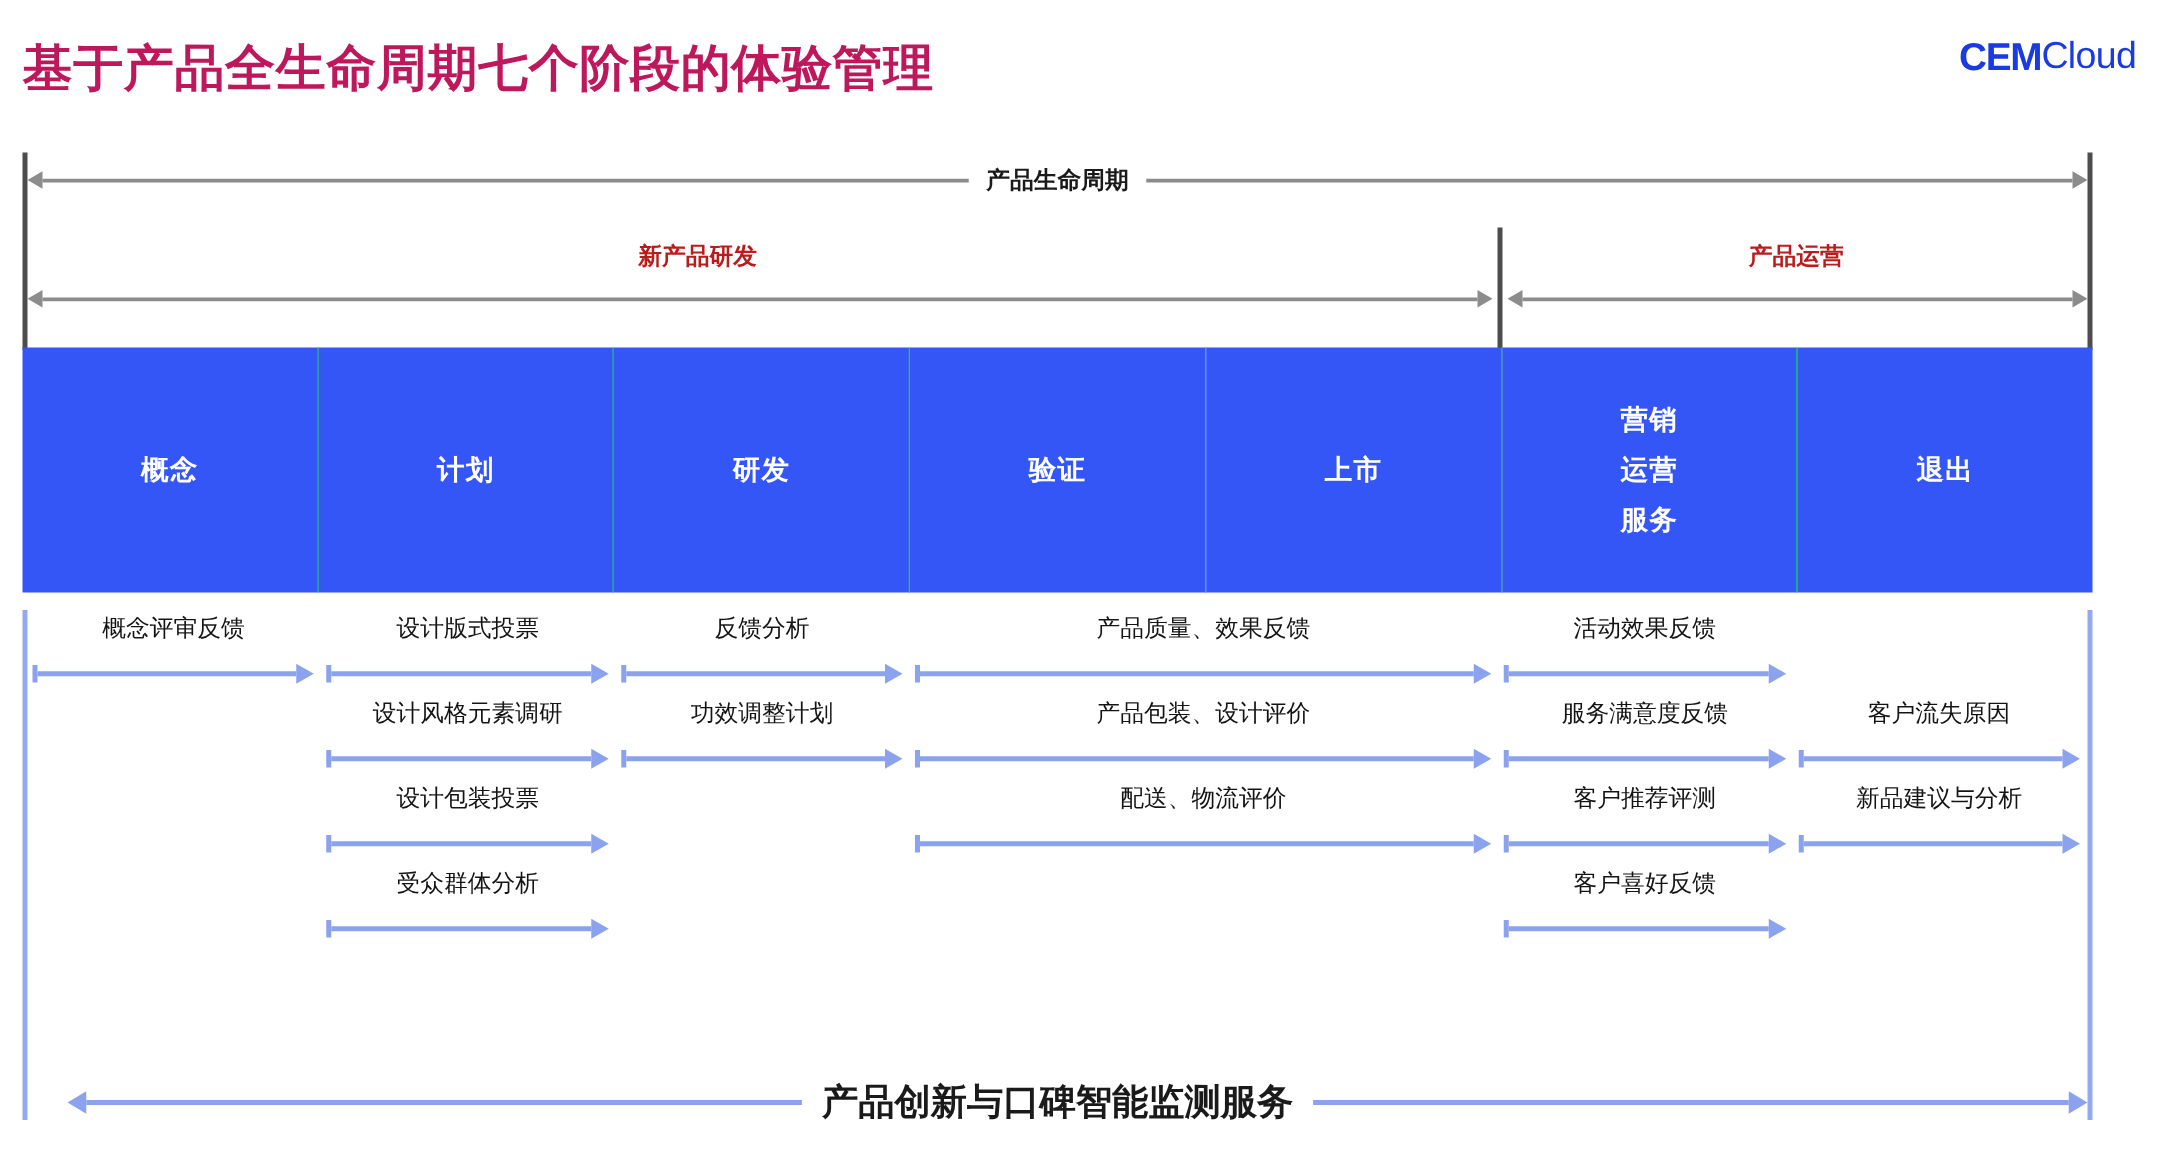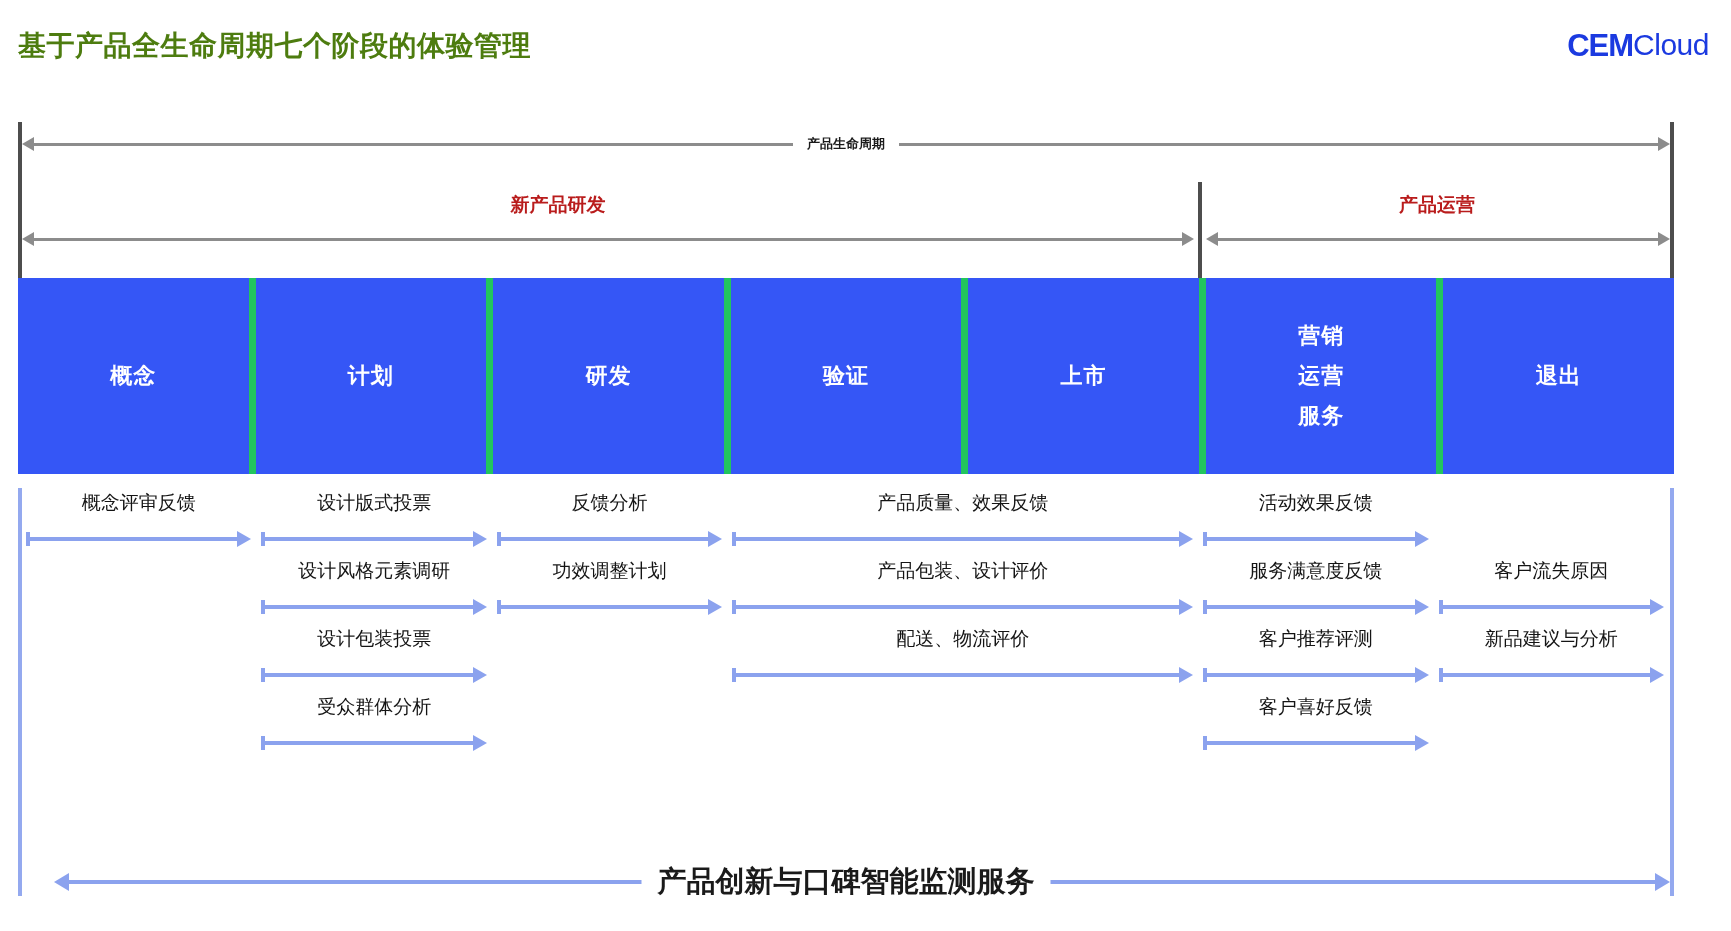--- a/index.html
+++ b/index.html
@@ -8,21 +8,21 @@
     width: 1731px; height: 931px;
     background: #ffffff;
     font-family: "Liberation Sans", "DejaVu Sans", sans-serif;
     overflow: hidden;
   }
   #root { position: relative; width: 1731px; height: 931px; }
 
   
   .page-title {
     position: absolute; left: 18px; top: 27px;
-    font-size: 28px; font-weight: 700; color: #4d7c0f;
+    font-size: 40px; font-weight: 700; color: #be185d;
     letter-spacing: 0.5px; white-space: nowrap;
   }
   .logo {
     position: absolute; right: 22px; top: 30px;
     display: flex; align-items: flex-start;
     color: #1b3ae0;
   }
   .logo .mark {
     font-size: 31px; font-weight: 800; letter-spacing: -1px;
     line-height: 1;
@@ -62,37 +62,37 @@
   }
   .ghead-l {
     width: 0; height: 0; flex: 0 0 auto;
     border-top: 7px solid transparent;
     border-bottom: 7px solid transparent;
     border-right: 12px solid #8c8c8c;
   }
   .glabel {
     position: absolute; top: 50%; transform: translate(-50%, -50%);
     background: #ffffff; padding: 0 14px;
-    font-size: 13px; font-weight: 700; color: #1a1a1a; white-space: nowrap;
+    font-size: 19px; font-weight: 700; color: #1a1a1a; white-space: nowrap;
   }
   .glabel-above {
     position: absolute; transform: translate(-50%, -100%);
     font-size: 19px; font-weight: 700; color: #b91c1c; white-space: nowrap;
   }
 
   
   .stage-band {
     position: absolute; left: 18px; top: 278px;
     width: 1656px; height: 196px;
     display: flex;
   }
   .stage-cell {
     flex: 1 1 0;
     background: #3556f6;
-    border-right: 7px solid #22c55e;
+    border-right: 1px solid #22c55e;
     display: flex; flex-direction: column;
     align-items: center; justify-content: center;
     color: #ffffff; font-size: 22px; font-weight: 700;
     letter-spacing: 1px;
   }
   .stage-cell:last-child { border-right: none; }
   .stage-cell .ln { line-height: 1.0; padding: 9px 0; }
 
   
   .fb-grid {

